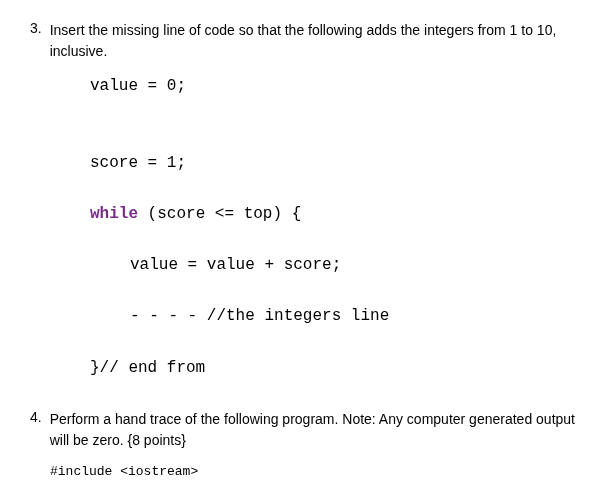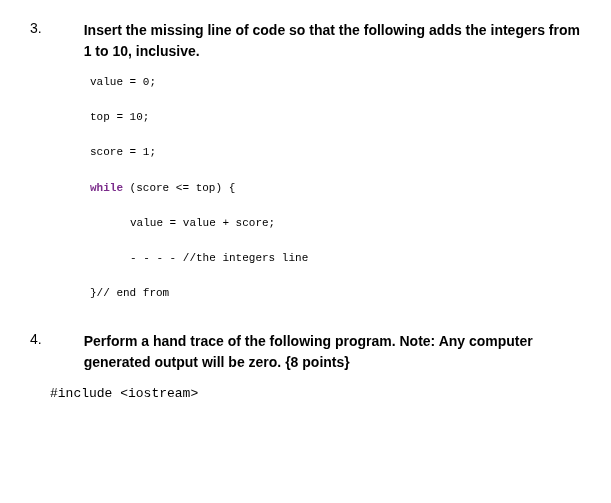--- a/index.html
+++ b/index.html
@@ -26,28 +26,27 @@
       margin-bottom: 12px;
       color: #000;
       font-size: 14px;
     }
 
     .question-number {
       font-weight: normal;
     }
 
     .question-text {
-      font-weight: bold;
+      font-weight: normal;
       line-height: 1.5;
-      margin-left: 34px;
     }
 
     .code-block {
       font-family: 'Courier New', Courier, monospace;
-      font-size: 11px;
+      font-size: 16px;
       margin-left: 60px;
       line-height: 1.6;
     }
 
     .code-block .kw {
       color: #7b2c8b;
       font-weight: bold;
     }
 
     .code-block .normal {
@@ -79,21 +78,21 @@
 <body>
 
 <div class="question">
   <div class="question-header">
     <span class="question-number">3.</span>
     <span class="question-text">Insert the missing line of code so that the following adds the integers from 1 to 10, inclusive.</span>
   </div>
 
   <div class="code-block">
     <span class="line normal">value = 0;</span><br>
-    <span class="line normal">top = 10;</span><br>
+    <br>
     <span class="line normal">score = 1;</span><br>
     <span class="line">
       <span class="kw">while</span><span class="normal"> (score &lt;= top) {</span>
     </span><br>
     <span class="code-indent line normal">value = value + score;</span><br>
     <span class="code-indent line normal">- - - - //the integers line</span><br>
     <span class="line normal">}// end from</span>
   </div>
 </div>
 

